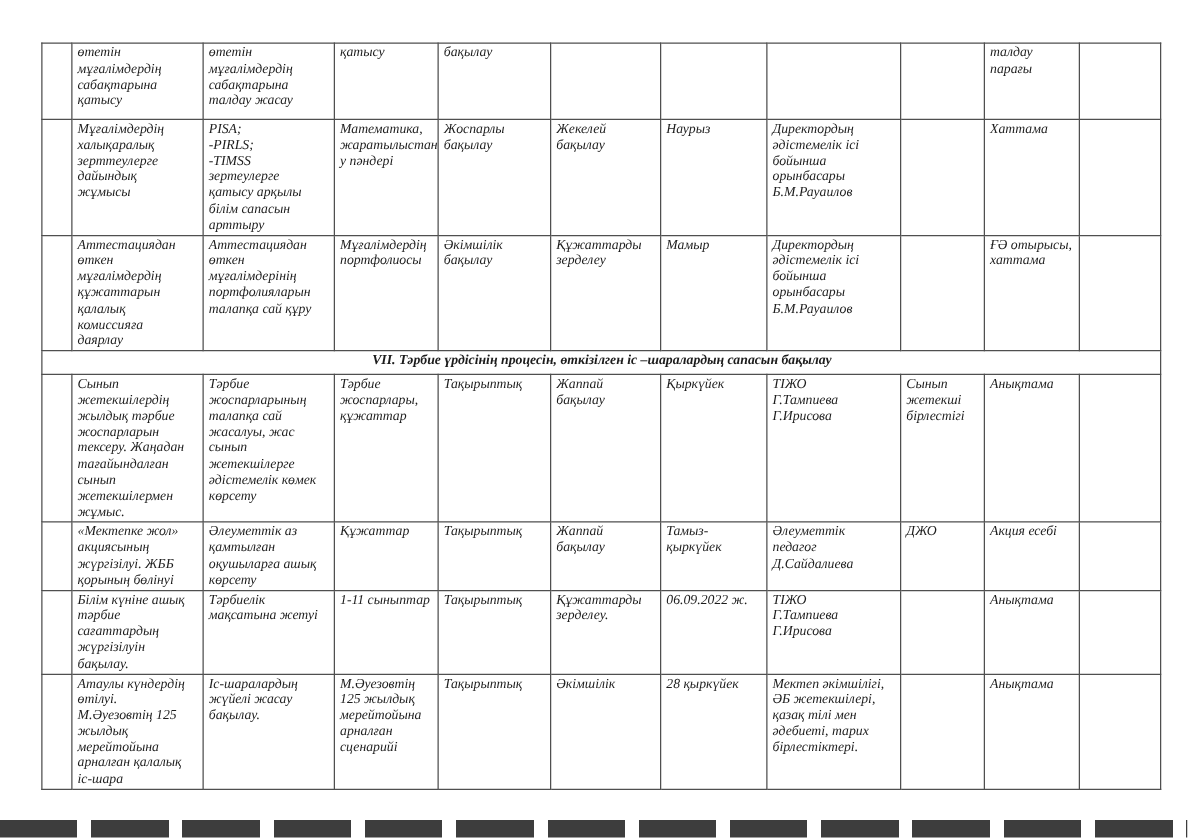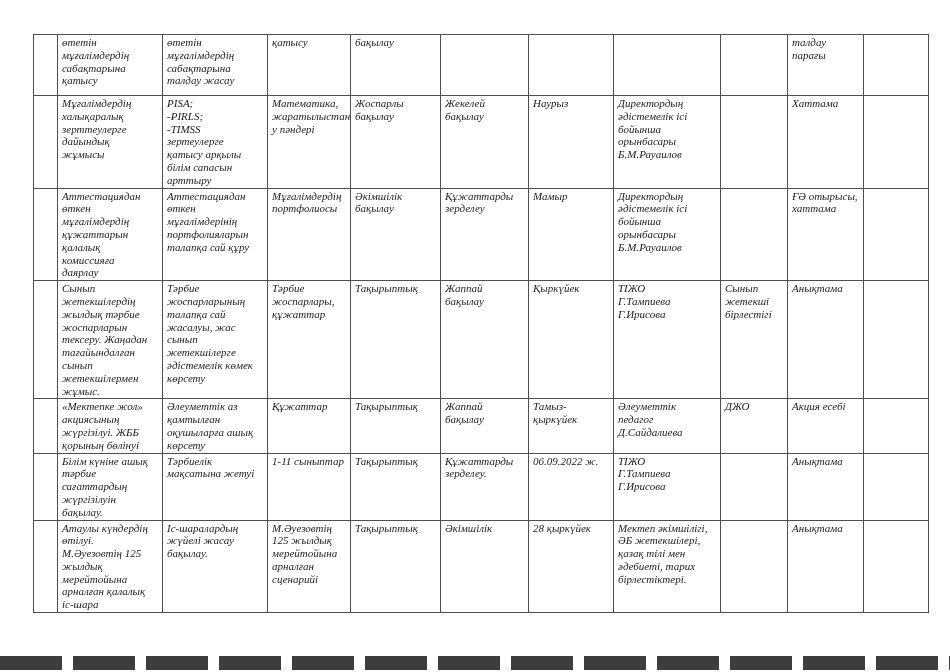--- a/index.html
+++ b/index.html
@@ -161,20 +161,23 @@
           <td>Директордың
 әдістемелік ісі
 бойынша
 орынбасары
 Б.М.Рауаилов</td>
           <td></td>
           <td>ҒӘ отырысы,
 хаттама</td>
           <td></td>
         </tr>
+        <tr class="row-3">
+          <td colspan="11" class="section-cell">VII. Тәрбие үрдісінің процесін, өткізілген іс –шаралардың сапасын бақылау</td>
+        </tr>
         <tr class="row-4">
           <td></td>
           <td>Сынып
 жетекшілердің
 жылдық тәрбие
 жоспарларын
 тексеру. Жаңадан
 тағайындалған
 сынып
 жетекшілермен

